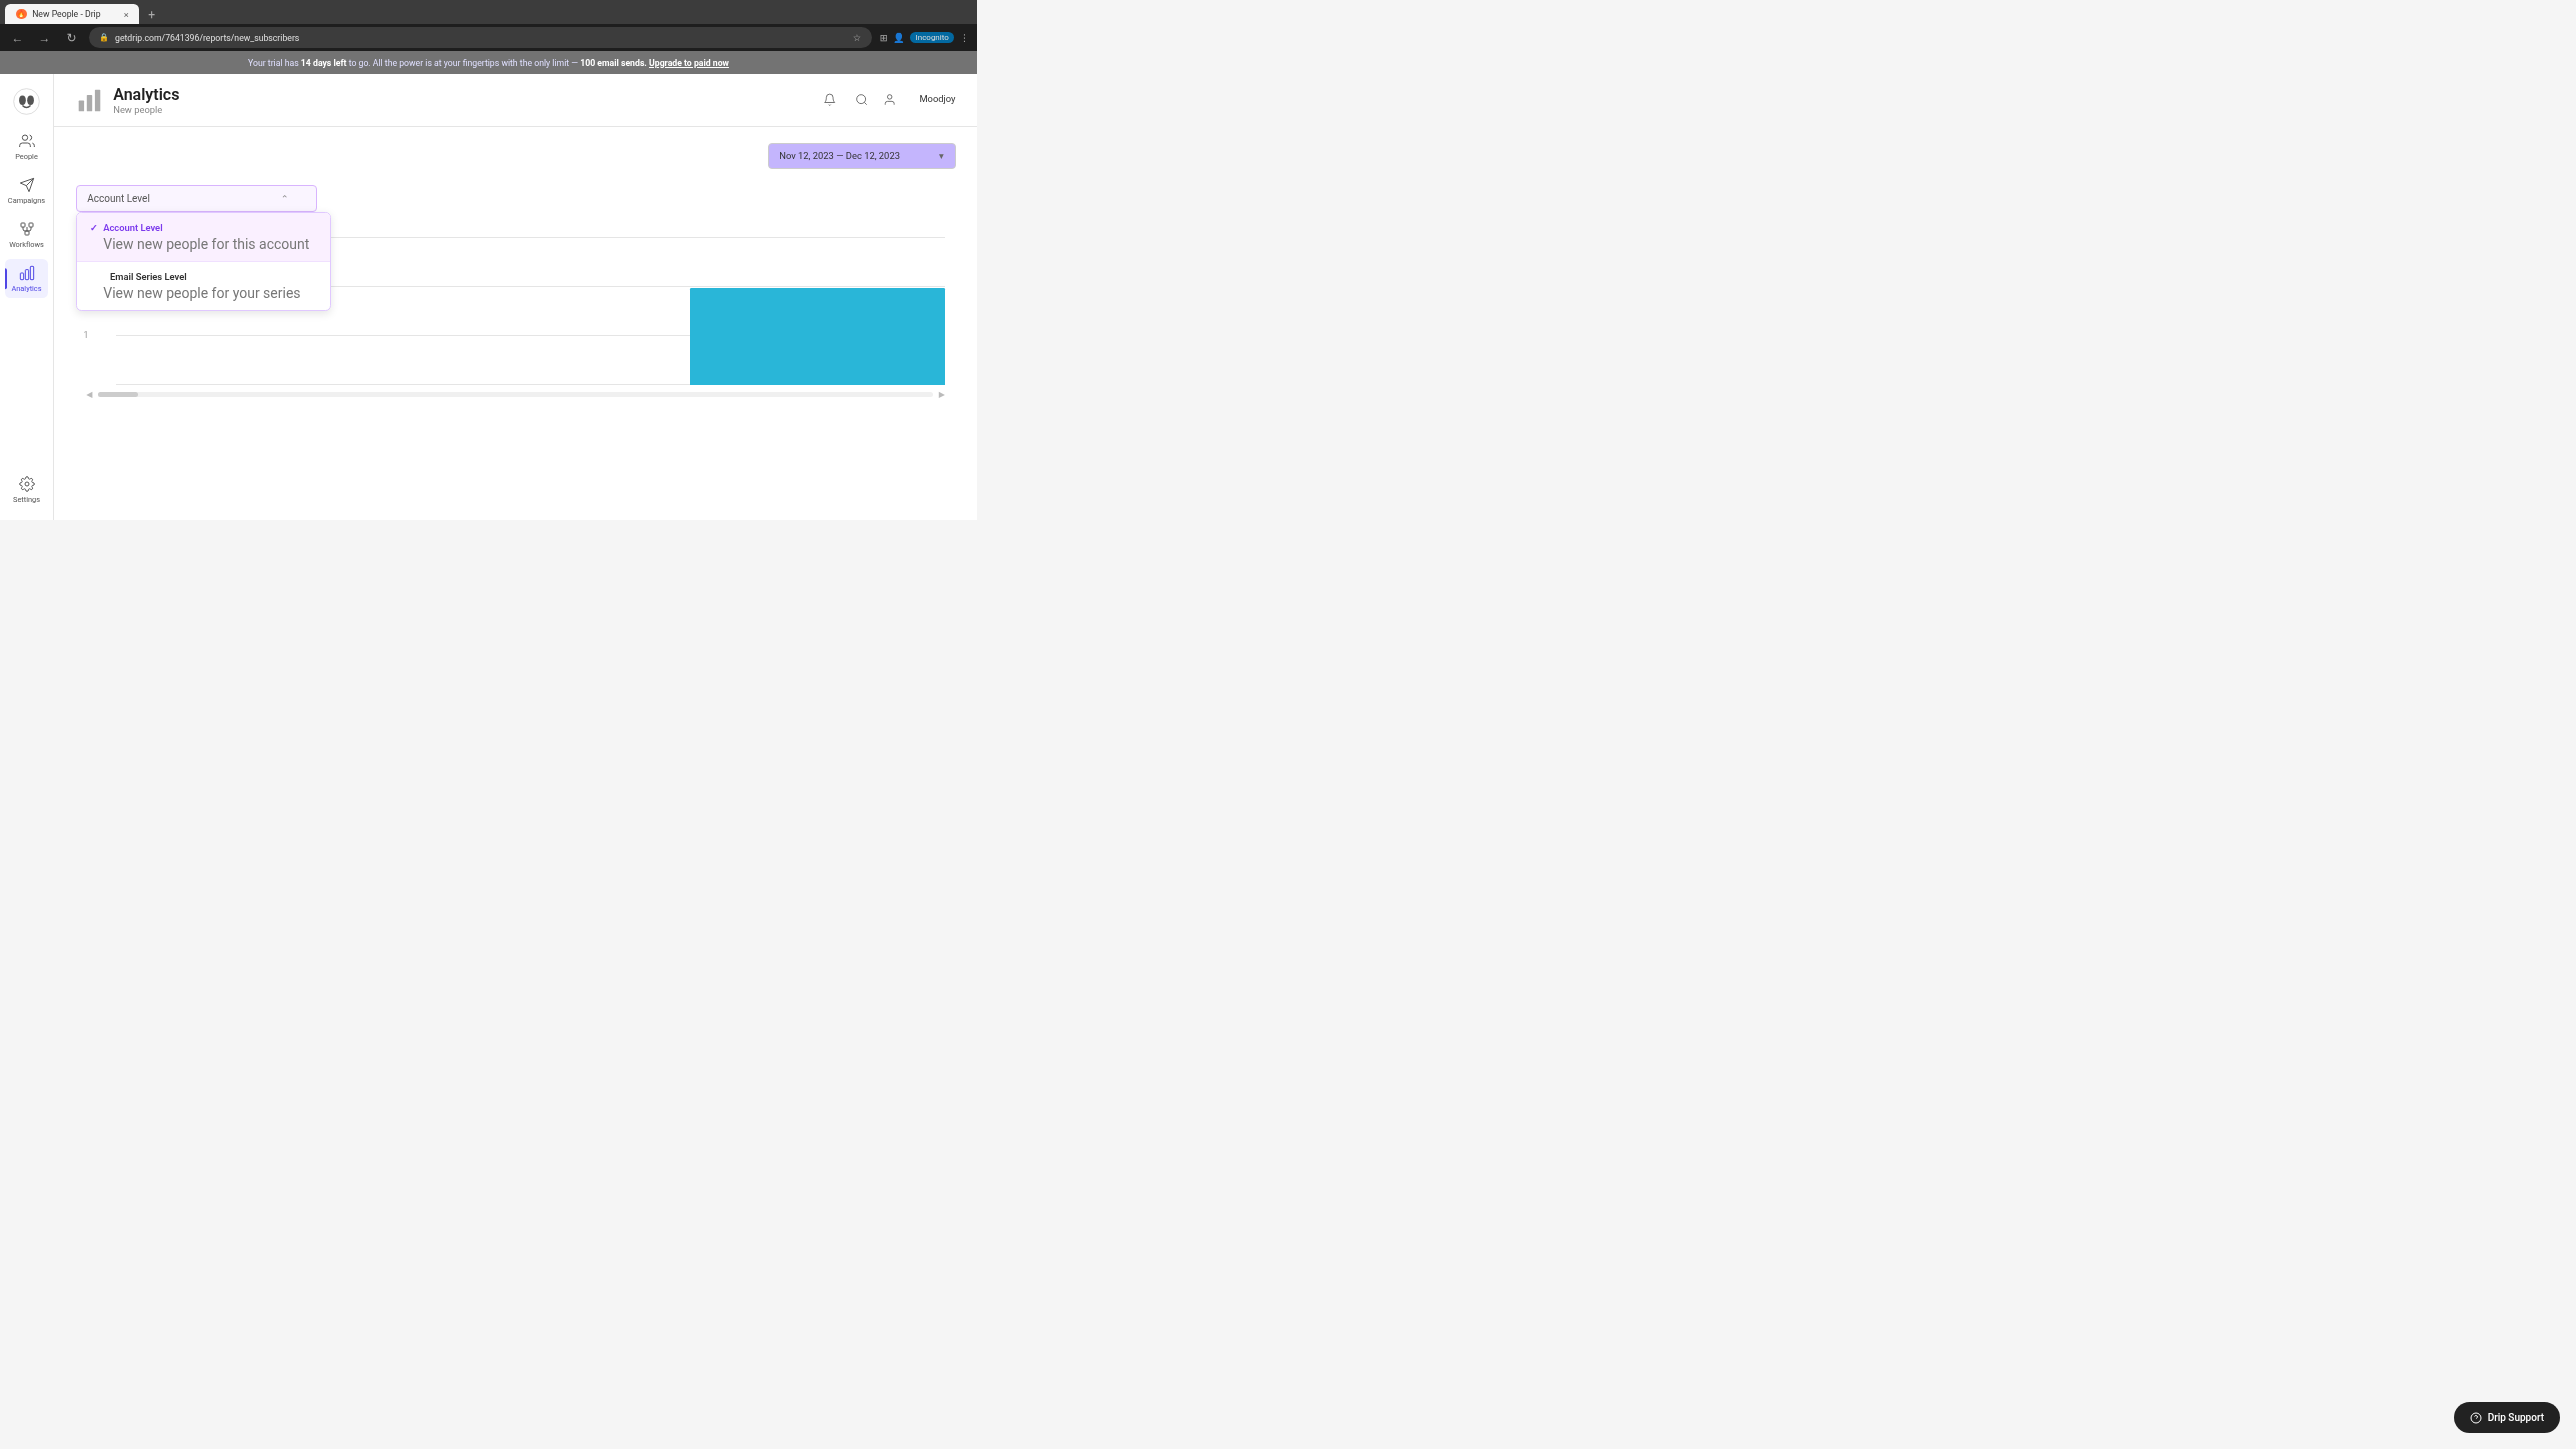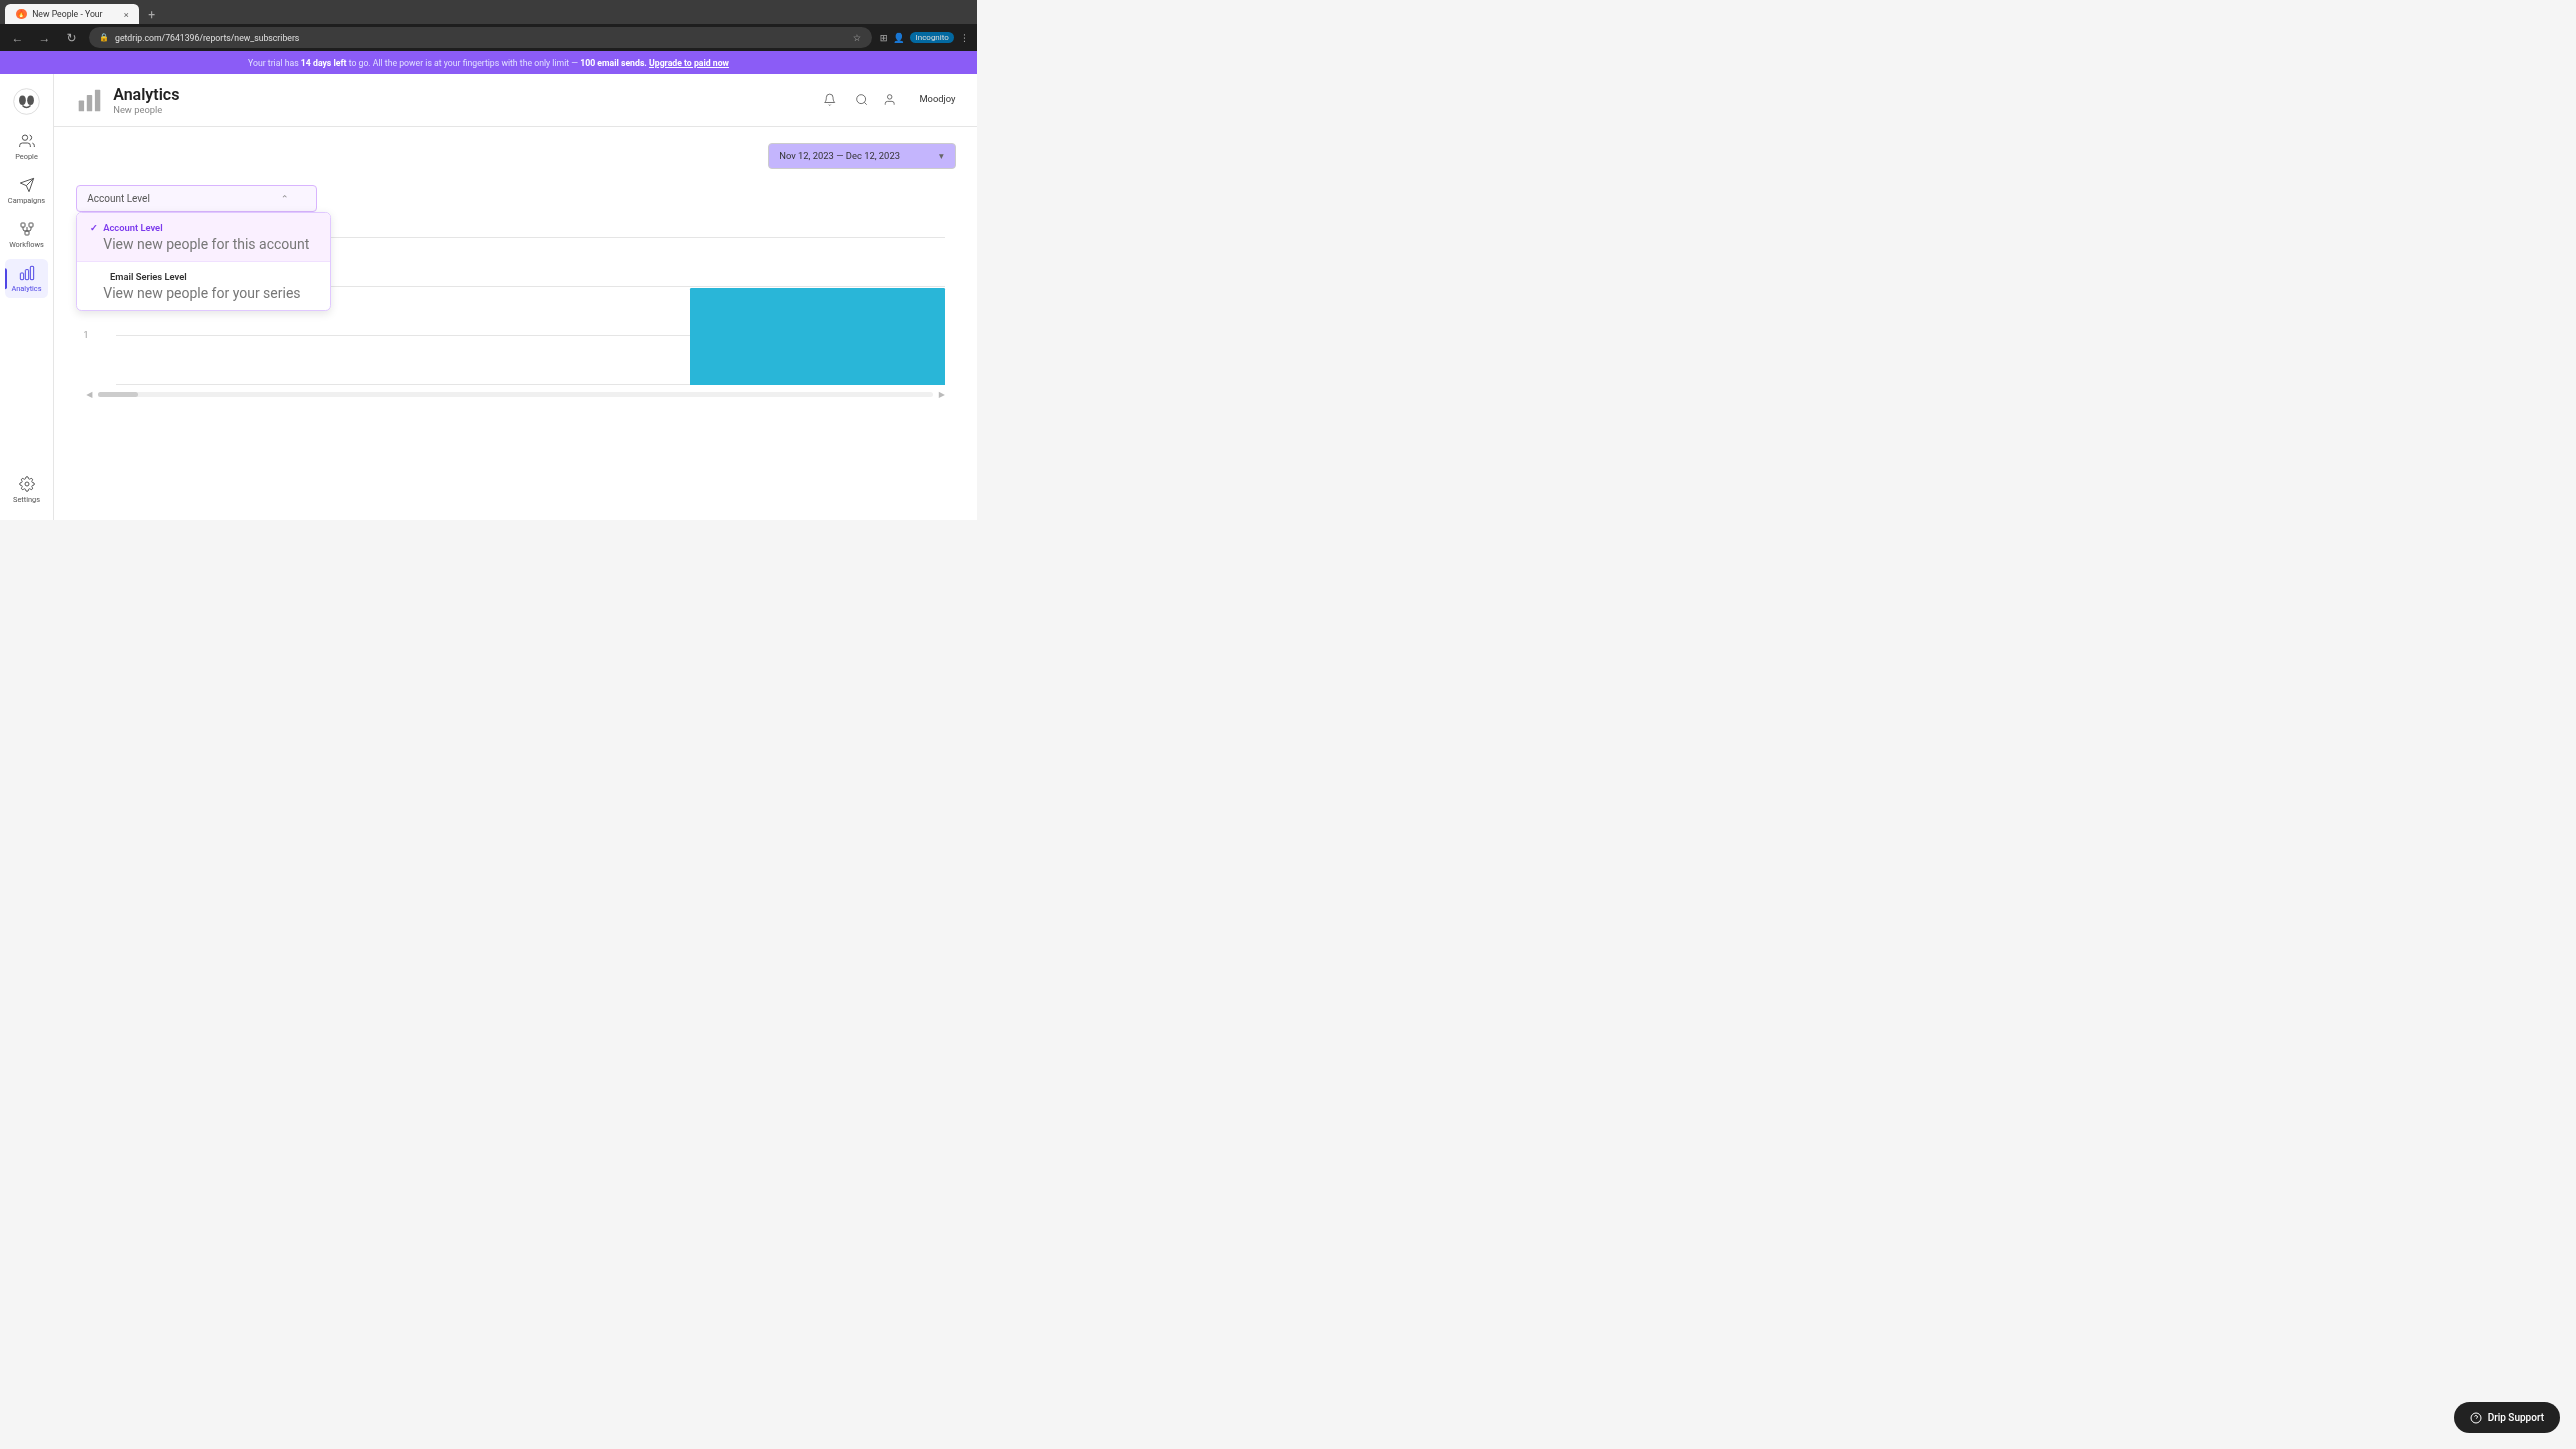--- a/index.html
+++ b/index.html
@@ -12,21 +12,21 @@
     .address-bar { background: #1e1e1e; height: 27px; display: flex; align-items: center; padding: 0 8px; gap: 8px; }
     .nav-btn { color: #aaa; font-size: 12px; cursor: pointer; background: none; border: none; width: 19px; height: 19px; display: flex; align-items: center; justify-content: center; }
     .url-bar { background: #3c3c3c; border-radius: 13.4px; flex: 1; height: 21.5px; display: flex; align-items: center; padding: 0 10.7px; gap: 5.4px; }
     .url-text { color: #e0e0e0; font-size: 8.7px; flex: 1; }
     .lock-icon { color: #aaa; font-size: 8px; }
     .address-actions { display: flex; align-items: center; gap: 5.4px; color: #aaa; font-size: 9.4px; }
     .incognito-badge { background: #0369a1; color: #ddd; font-size: 8px; padding: 1.3px 5.4px; border-radius: 8px; }
 
     
     .app { display: flex; flex-direction: column; height: calc(547px - 78px); }
-    .trial-banner { background: #8b5cf6; color: #e0e0ff; text-align: center; padding: 6.7px; font-size: 8.7px; }
+    .trial-banner { background: #737373; color: #e0e0ff; text-align: center; padding: 6.7px; font-size: 8.7px; }
     .trial-banner strong { color: white; }
     .trial-banner a { color: white; font-weight: bold; }
     .main-layout { display: flex; flex: 1; overflow: hidden; }
 
     
     .sidebar { width: 54px; background: white; border-right: 0.7px solid #e5e5e5; display: flex; flex-direction: column; align-items: center; padding: 10.7px 0; gap: 5.4px; }
     .sidebar-logo { width: 32px; height: 32px; display: flex; align-items: center; justify-content: center; margin-bottom: 5.4px; }
     .sidebar-logo svg { width: 27px; height: 27px; }
     .sidebar-item { width: 43px; display: flex; flex-direction: column; align-items: center; padding: 5.4px 2.7px; border-radius: 5.4px; cursor: pointer; gap: 2.7px; }
     .sidebar-item.active { background: #f0f0ff; }
@@ -75,21 +75,21 @@
 
     
     .drip-support { position: fixed; bottom: 16px; right: 16px; background: #222; color: white; border-radius: 16px; padding: 9.4px 16px; font-size: 10px; font-weight: 500; cursor: pointer; display: flex; align-items: center; gap: 5.4px; z-index: 200; }
   </style>
 </head>
 <body>
 
 <div class="tab-bar">
   <div class="tab">
     <div class="tab-icon">🔥</div>
-    <span>New People - Your</span>
+    <span>New People - Drip</span>
     <span class="tab-close">×</span>
   </div>
   <div class="tab-new">+</div>
 </div>
 
 <div class="address-bar">
   <button class="nav-btn">←</button>
   <button class="nav-btn">→</button>
   <button class="nav-btn">↻</button>
   <div class="url-bar">

